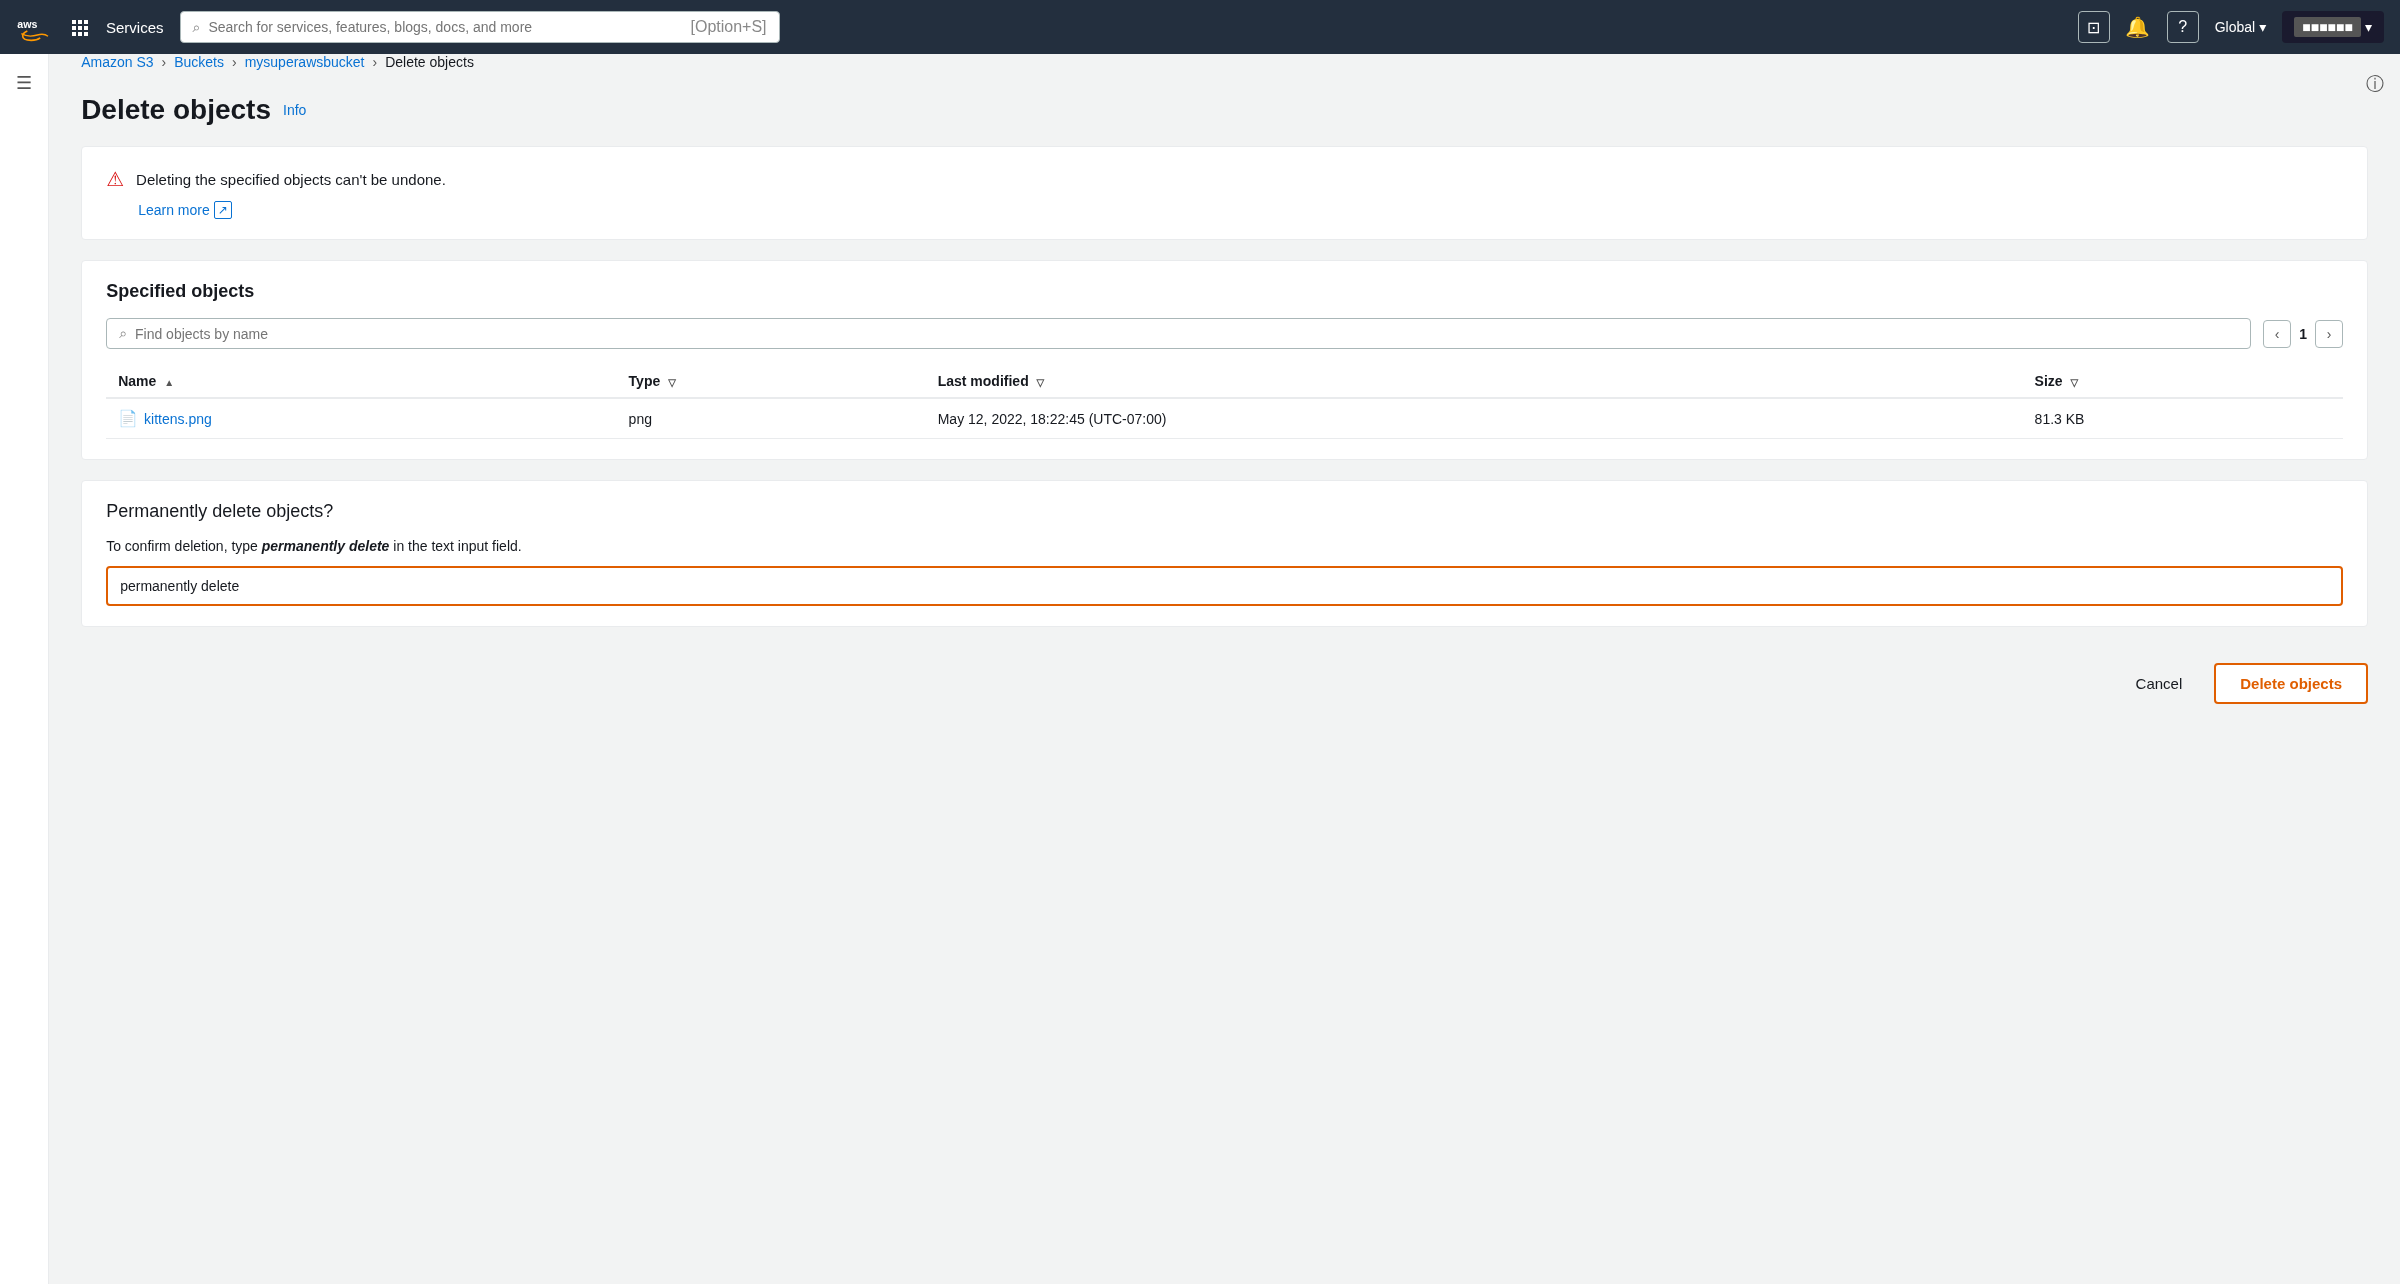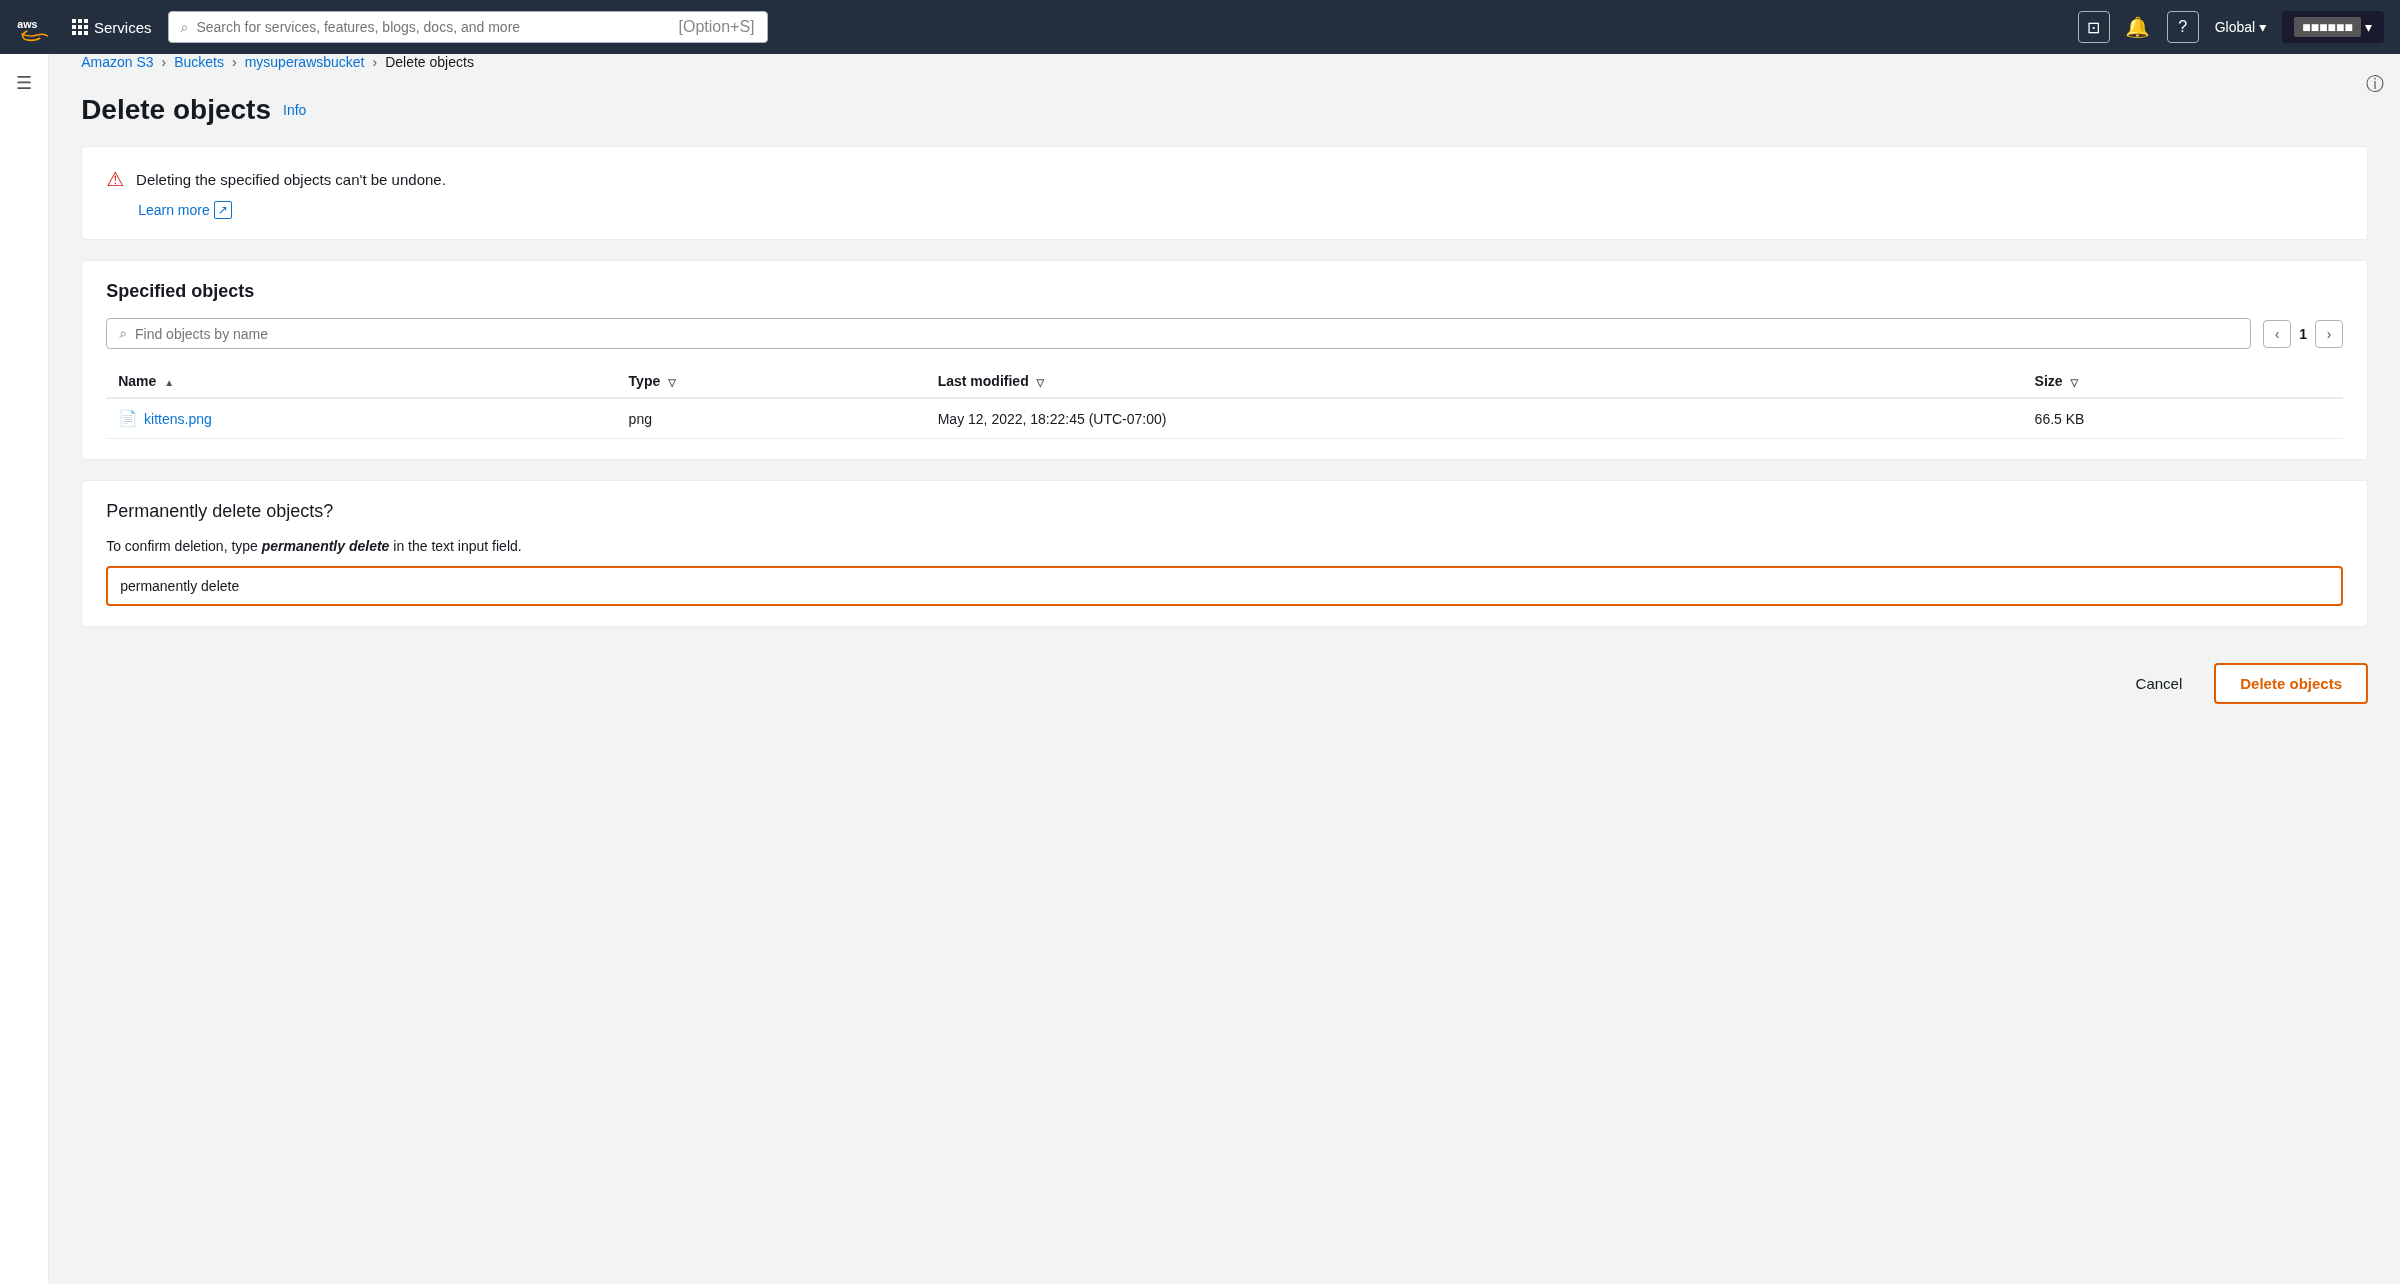--- a/index.html
+++ b/index.html
@@ -24,22 +24,22 @@
     .aws-logo-mark {
       width: 40px;
       height: 40px;
     }
     .nav-services {
       color: #fff;
       font-size: 15px;
       font-weight: 500;
       cursor: pointer;
       display: flex;
-      align-items: center;
-      gap: 6px;
+      align-items: flex-end;
+      gap: 18px;
     }
     .nav-grid-icon {
       display: grid;
       grid-template-columns: repeat(3, 4px);
       gap: 2px;
     }
     .nav-grid-icon span {
       width: 4px;
       height: 4px;
       background: #fff;
@@ -514,21 +514,21 @@
                 <span>kittens.png</span>
               </a>
             </td>
             <td>
               <span>png</span>
             </td>
             <td>
               <span>May 12, 2022, 18:22:45 (UTC-07:00)</span>
             </td>
             <td>
-              <span>66.5 KB</span>
+              <span>81.3 KB</span>
             </td>
           </tr>
         </tbody>
       </table>
     </div>
 
     <div class="delete-confirm-section">
       <h2 class="delete-confirm-title">Permanently delete objects?</h2>
       <p class="delete-confirm-desc">
         <span>To confirm deletion, type </span><em>permanently delete</em><span> in the text input field.</span>

